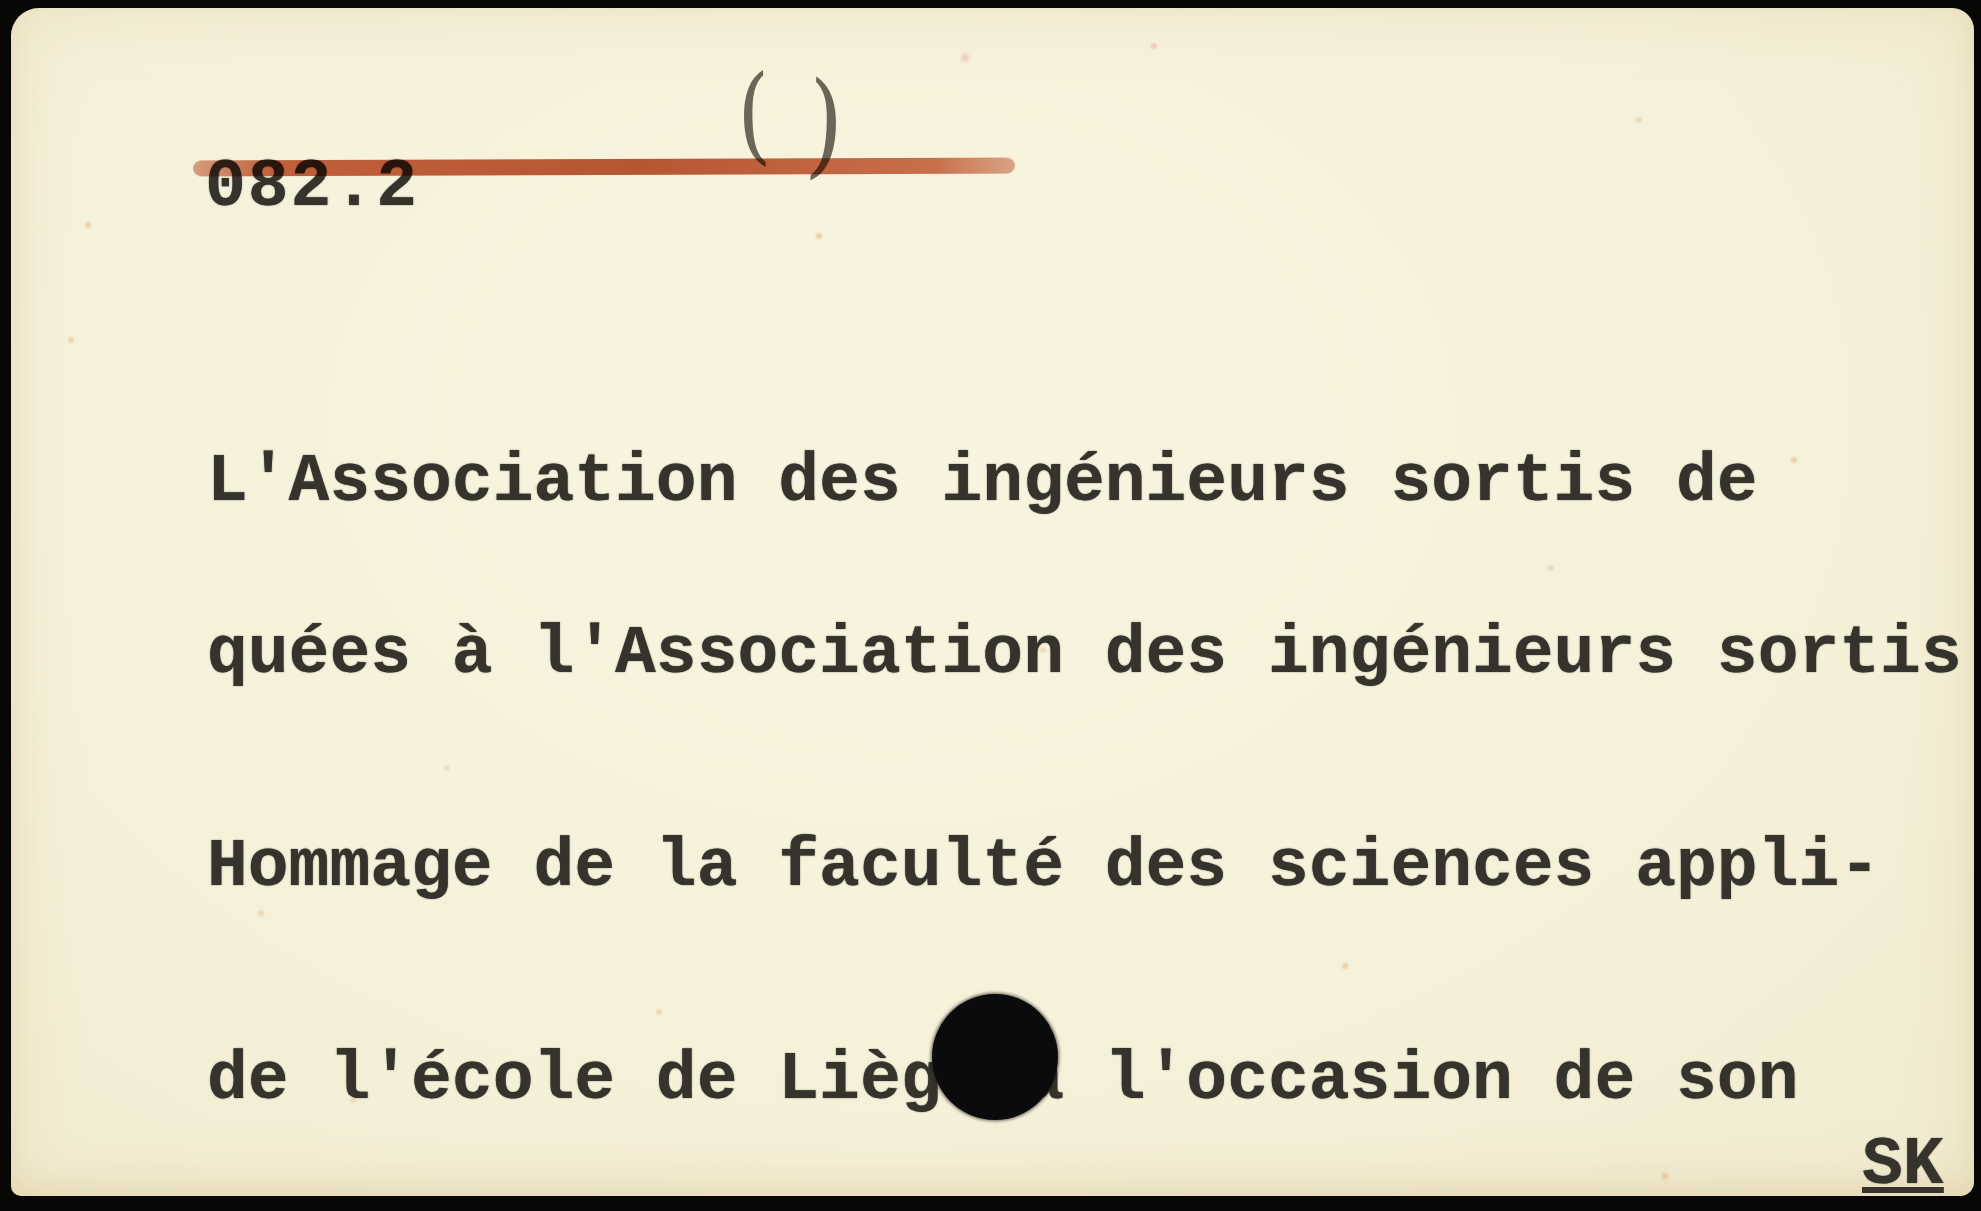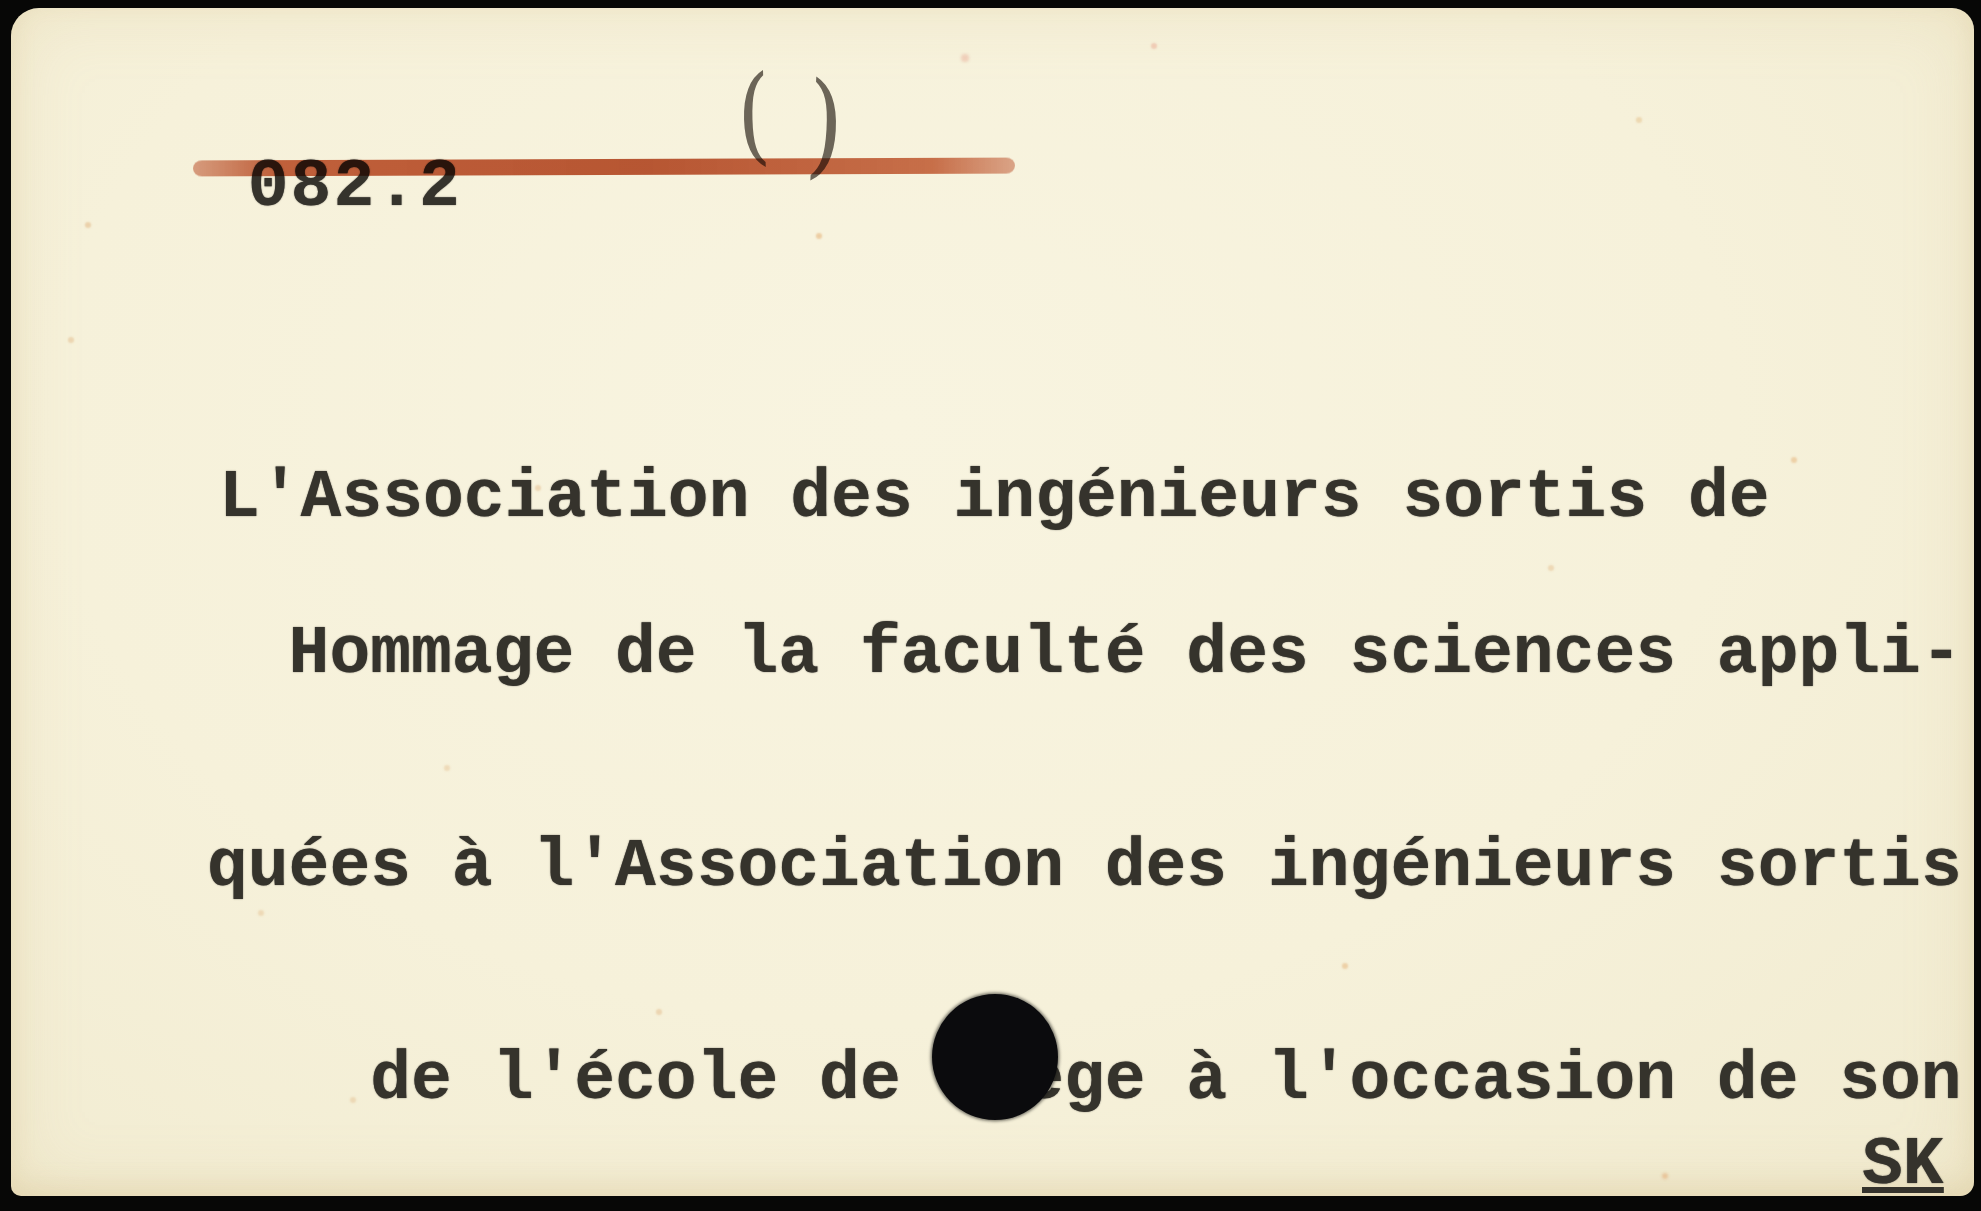--- a/index.html
+++ b/index.html
@@ -9,21 +9,20 @@
     height: 1211px;
     background: var(--bg, #070706);
     overflow: hidden;
     font-family: "Liberation Mono", monospace;
   }
   .scan {
     position: relative;
     width: 1981px;
     height: 896px;
     background: var(--bg, #070706);
-    text-align: right;
   }
   .card {
     position: absolute;
     left: 11px;
     top: 8px;
     width: 1963px;
     height: 1188px;
     background: radial-gradient(ellipse at 45% 35%, var(--card, #f9f5e2) 0%, #f6f1da 55%, #f1ebd0 100%);
     border-radius: 28px 22px 14px 10px;
     box-shadow: inset 0 0 70px rgba(208, 184, 124, 0.22), inset 0 -10px 24px rgba(195, 168, 108, 0.18);
@@ -63,23 +62,22 @@
   }
   .typed .tline { display: block; }
   .classification {
     left: 194px;
     top: 39px;
     line-height: 56px;
     letter-spacing: 2px;
   }
   .title-block {
     left: 196px;
-    top: 312px;
+    top: 296px;
     line-height: 71px;
-    margin-left: 12px;
   }
   .desc-block {
     left: 196px;
     top: 468px;
     line-height: 71px;
   }
   .initials {
     left: 1851px;
     top: 1121px;
     line-height: 71px;
@@ -148,22 +146,22 @@
     <div class="red-underline"></div>
 
     <span class="pencil open">(</span>
     <span class="pencil close">)</span>
 
     <div class="typed title-block">
       <span class="tline">L'Association des ingénieurs sortis de</span>
     </div>
 
     <div class="typed desc-block">
+      <span class="tline">quées à l'Association des ingénieurs sortis</span>
       <span class="tline">Hommage de la faculté des sciences appli-</span>
-      <span class="tline">quées à l'Association des ingénieurs sortis</span>
       <span class="tline">de l'école de Liège à l'occasion de son</span>
       
     </div>
 
     <div class="hole"></div>
 
     <span class="typed initials">SK</span>
   </div>
 </div>
 

